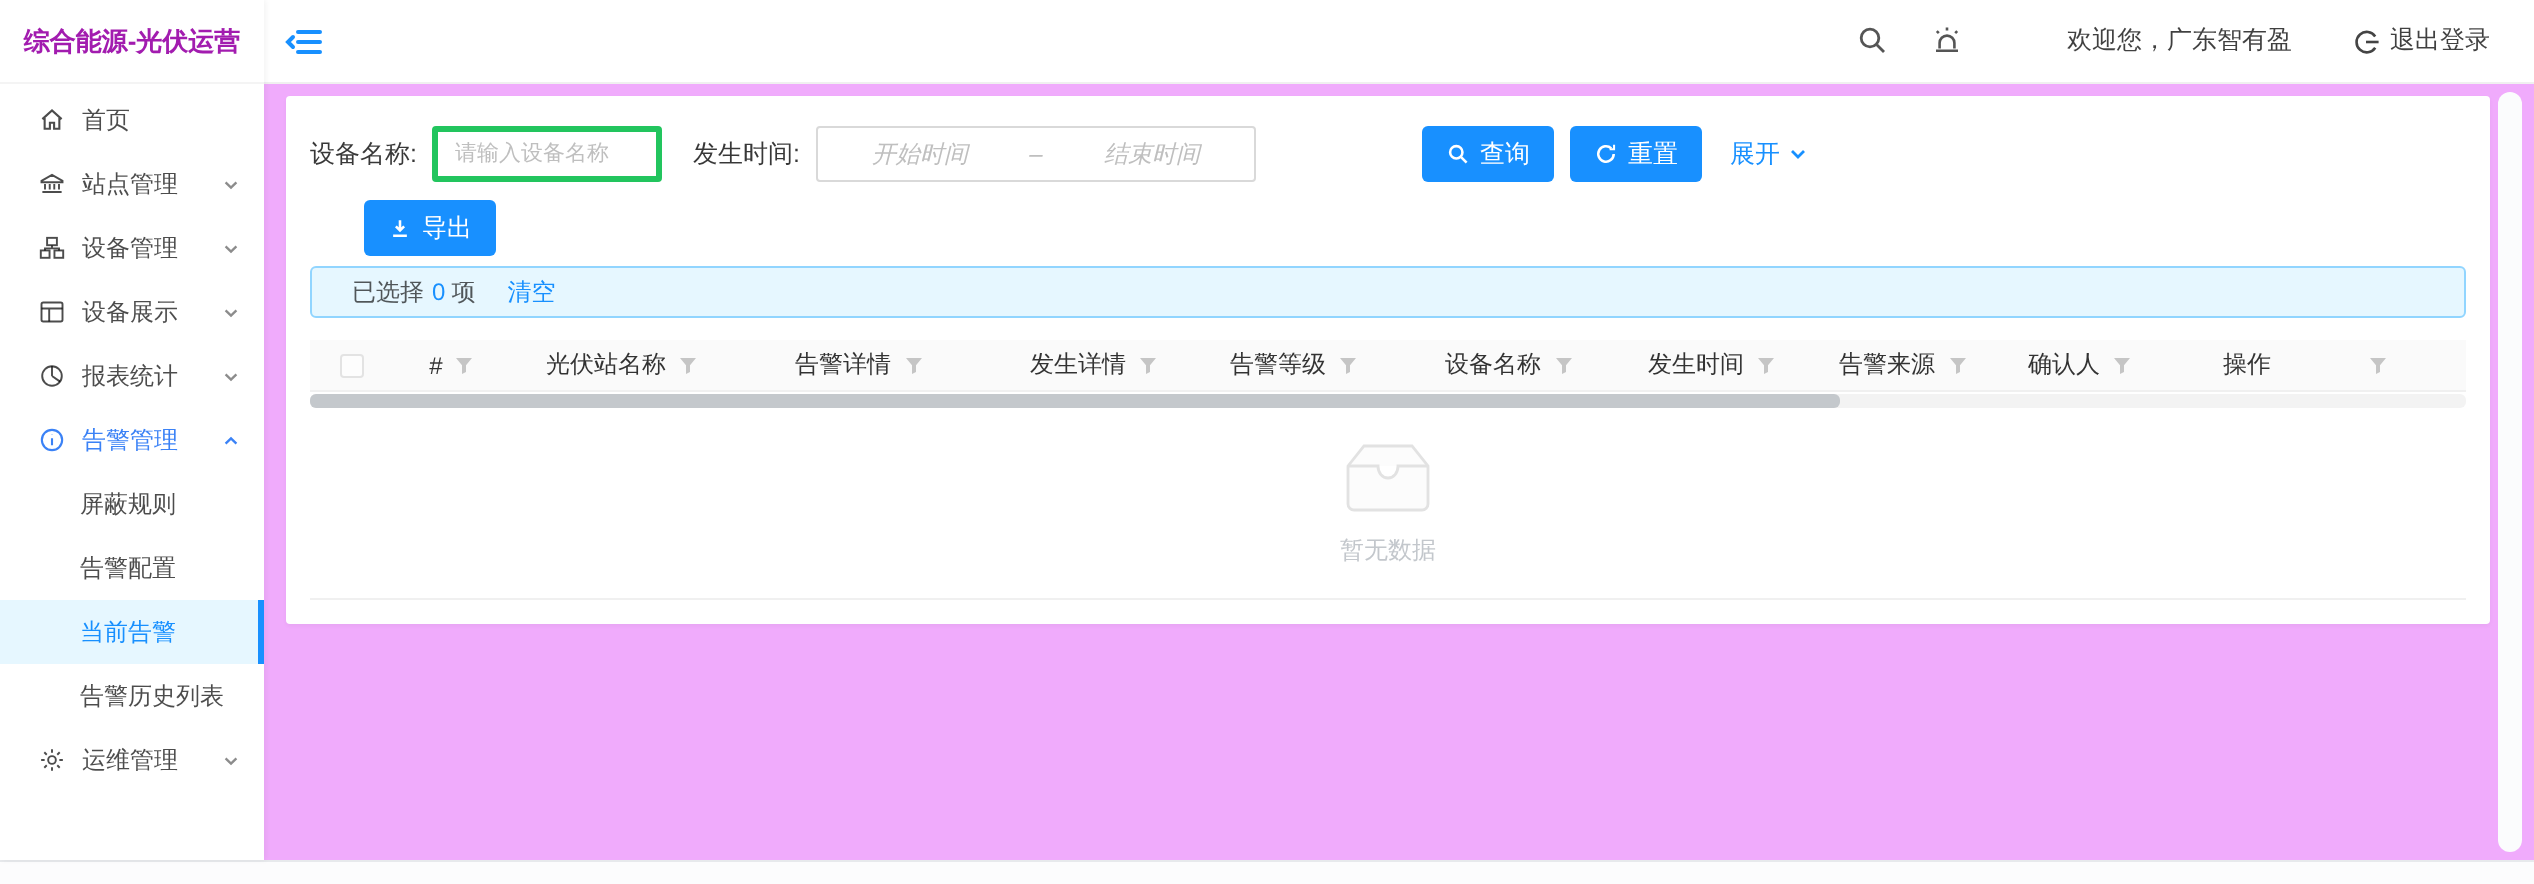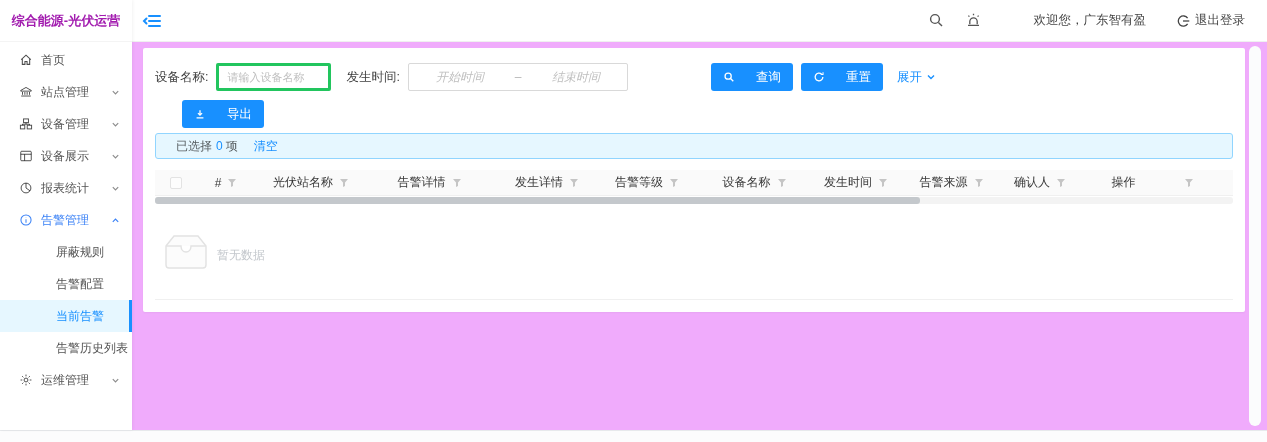--- a/index.html
+++ b/index.html
@@ -9,21 +9,21 @@
 
   
   .sidebar { position:absolute; left:0; top:0; width:132px; height:430px; background:#fff; box-shadow:1px 0 3px rgba(0,0,0,.05); z-index:3; }
   .logo { height:42px; line-height:42px; text-align:center; color:#a21caf; font-weight:bold; font-size:13px; border-bottom:1px solid #f4f4f4; white-space:nowrap; }
   .menu { padding-top:2px; }
   .m-item { position:relative; height:32px; display:flex; align-items:center; padding-left:19px; cursor:pointer; color:rgba(0,0,0,.7); }
   .m-item .mi { width:14px; height:14px; margin-right:8px; flex:none; display:flex; align-items:center; }
   .m-item .ml { flex:1; white-space:nowrap; overflow:hidden; font-size:12px; }
   .m-item .chev { position:absolute; right:12px; top:12px; width:9px; height:9px; color:#8c8c8c; }
   .m-item.active-parent, .m-item.active-parent .chev { color:#3b82f6; }
-  .m-sub { padding-left:56px; }
+  .m-sub { padding-left:40px; }
   .m-sub.selected { background:#e6f7ff; color:#1890ff; }
   .m-sub.selected::after { content:""; position:absolute; right:0; top:0; bottom:0; width:3px; background:#1890ff; }
   svg { display:block; }
 
   
   .topbar { position:absolute; left:132px; top:0; right:0; height:42px; background:#fff; border-bottom:1px solid #f0f0f0; display:flex; align-items:center; z-index:2; }
   .fold { margin-left:10px; width:20px; height:20px; color:#1890ff; cursor:pointer; }
   .tb-right { margin-left:auto; display:flex; align-items:center; padding-right:22px; color:rgba(0,0,0,.75); }
   .tb-ic { width:17px; height:17px; color:#555; cursor:pointer; }
   .tb-search { margin-right:20px; }
@@ -40,42 +40,42 @@
   
   .frow { position:absolute; left:12px; right:12px; top:14px; height:30px; display:flex; align-items:center; }
   .flabel { font-size:12.5px; color:rgba(0,0,0,.78); margin-right:8px; white-space:nowrap; }
   .inp { width:115px; height:28px; border:3px solid #22c55e; border-radius:2px; padding:0 8px; font-size:11px; color:rgba(0,0,0,.75); outline:none; font-family:inherit; }
   .inp::placeholder { color:#bfbfbf; }
   .gap-time { width:15px; }
   .range { width:220px; height:28px; border:1px solid #d9d9d9; border-radius:2px; display:flex; align-items:center; font-size:12px; color:#bfbfbf; }
   .range span { flex:1; text-align:center; white-space:nowrap;font-style:italic; }
   .range .sep { flex:none; width:14px; color:#bfbfbf; }
   .btns { margin-left:83px; display:flex; align-items:center; }
-  .btn { height:28px; border:none; border-radius:3px; background:#1890ff; color:#fff; font-size:12.5px; padding:0 12px; display:flex; align-items:center; cursor:pointer; font-family:inherit;gap:16px; }
+  .btn { height:28px; border:none; border-radius:3px; background:#1890ff; color:#fff; font-size:12.5px; padding:0 12px; display:flex; align-items:center; cursor:pointer; font-family:inherit; }
   .btn .bi { width:12px; height:12px; margin-right:5px; }
   .btn + .btn { margin-left:8px; }
   .expand { margin-left:14px; color:#1890ff; display:flex; align-items:center; cursor:pointer; white-space:nowrap; }
   .expand .ei { width:10px; height:10px; margin-left:4px; }
 
   
   .exrow { position:absolute; left:12px; top:52px;padding-left:27px; }
 
   
   .selbar { position:absolute; left:12px; right:12px; top:85px; height:26px; background:#e6f7ff; border:1px solid #91d5ff; border-radius:3px; display:flex; align-items:center; padding-left:20px; font-size:12px; }
   .selbar .cnt { color:#1890ff; margin:0 3px 0 4px; }
   .selbar .clear { color:#1890ff; margin-left:16px; cursor:pointer; }
 
   
   .thead { position:absolute; left:12px; right:12px; top:122px; height:26px; background:#fafafa; border-bottom:1px solid #f0f0f0; display:flex; align-items:center; font-size:12px; color:rgba(0,0,0,.8); }
   .th { display:flex; align-items:center; justify-content:center; white-space:nowrap; }
   .th .funnel { width:10px; height:10px; margin-left:6px; color:#c5c5c5; cursor:pointer; flex:none; }
   .cbx { width:12px; height:12px; border:1px solid #e3e3e3; border-radius:2px; background:#fdfdfd; margin:0 auto; }
   .hscroll { position:absolute; left:12px; right:12px; top:149px; height:7px; background:#f3f3f3; border-radius:3px; }
   .hthumb { position:absolute; left:0; top:0; height:7px; width:71%; background:#c4c8cc; border-radius:3px; cursor:pointer; }
-  .tbody { position:absolute; left:12px; right:12px; top:156px; height:96px; border-bottom:1px solid #f0f0f0; display:flex; flex-direction:row; align-items:center; }
+  .tbody { position:absolute; left:12px; right:12px; top:156px; height:96px; border-bottom:1px solid #f0f0f0; display:flex; flex-direction:column; align-items:center; justify-content:center; }
   .empty-ic { width:62px; height:40px; color:#e2e2e2; }
   .empty-tx { margin-top:8px; color:#c3c7cc; font-size:12px; }
 
   .bottom-strip { position:absolute; left:0; right:0; top:430px; height:12px; background:#fcfcfd; border-top:1px solid #e7e9ec; }
 </style>
 </head>
 <body>
 
 <div class="app">
 

